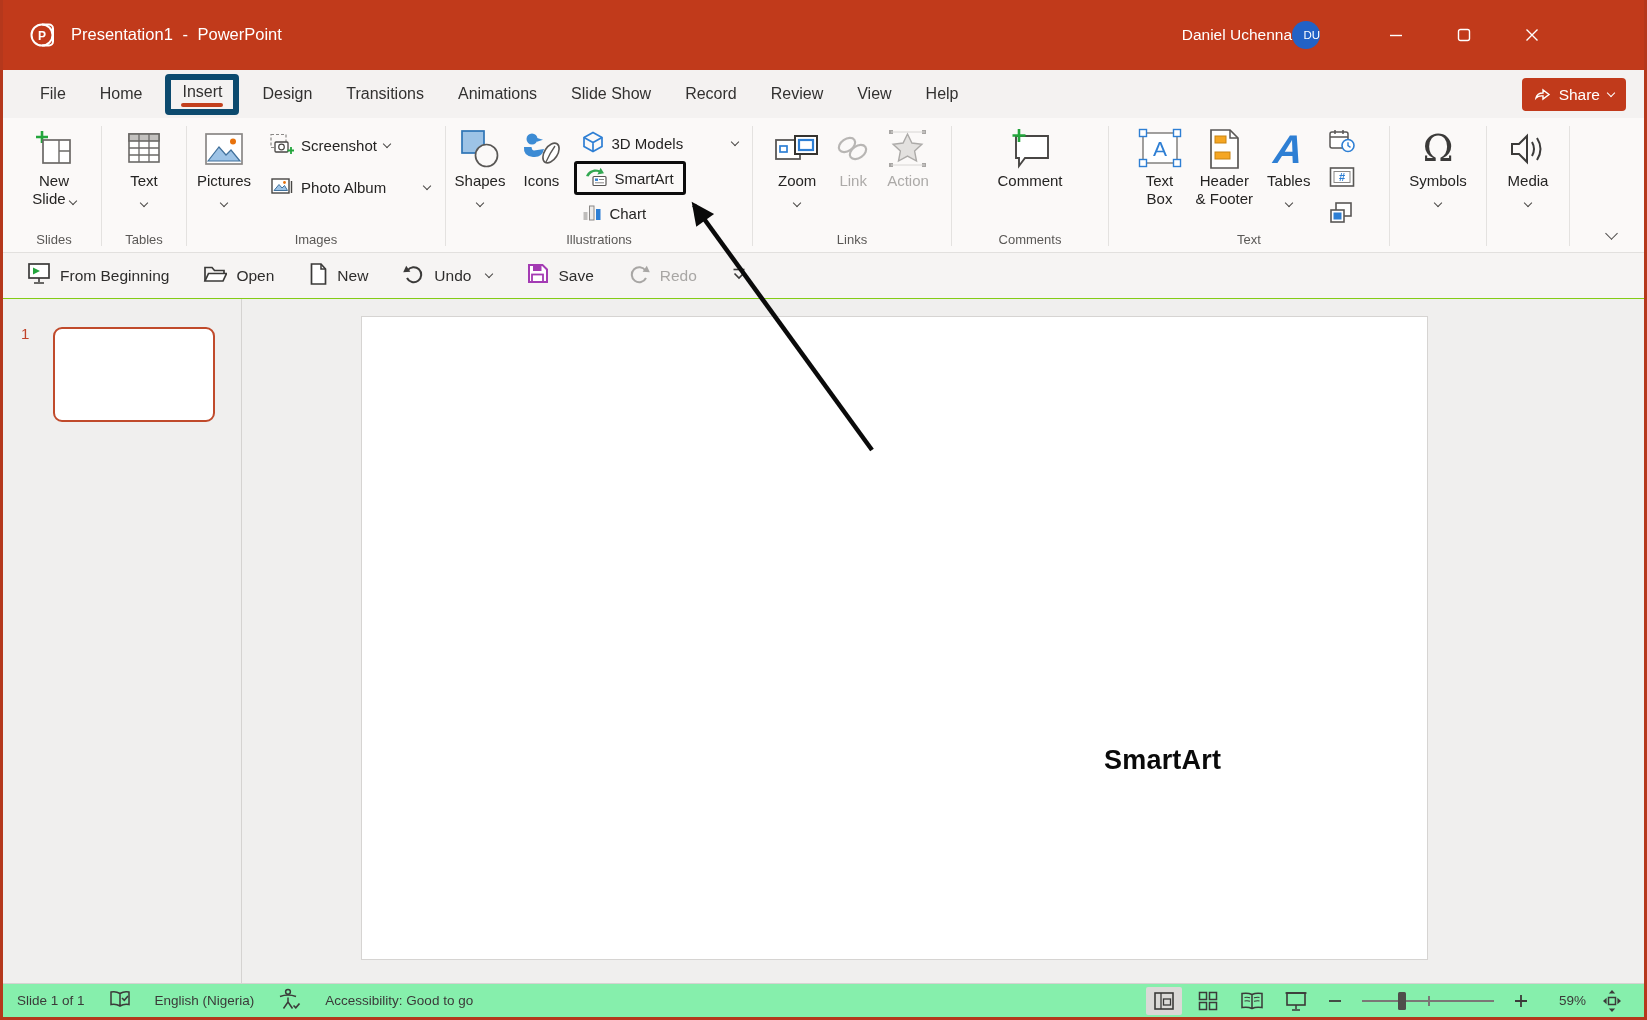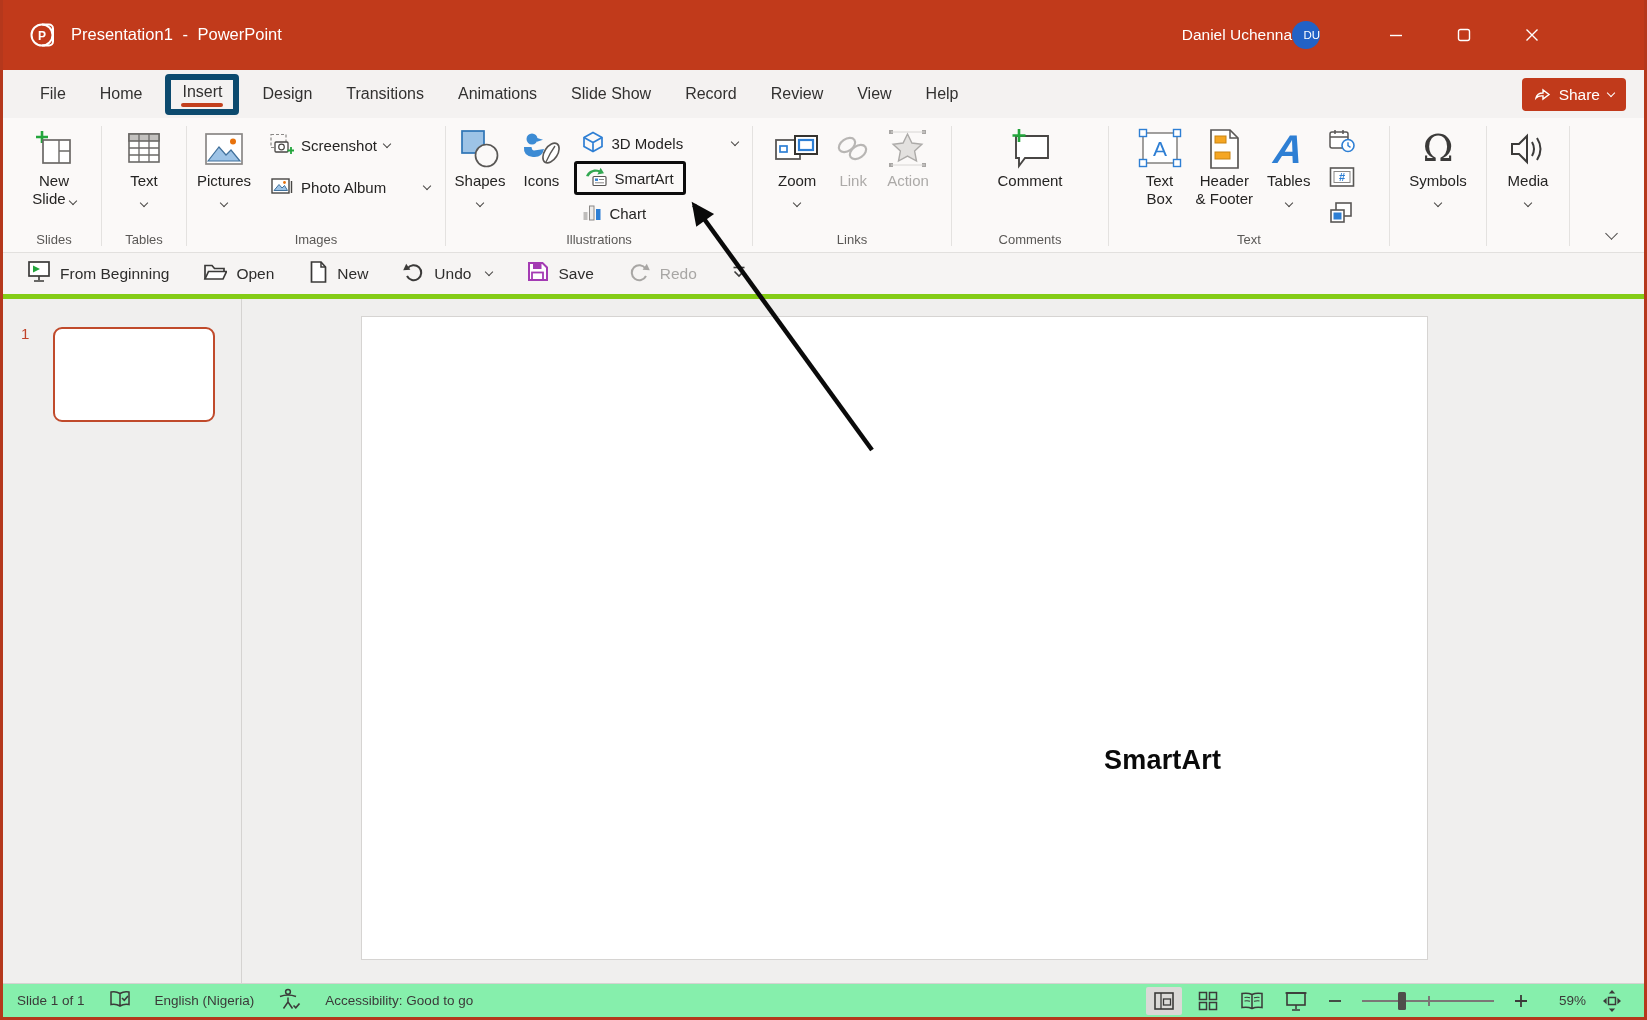--- a/index.html
+++ b/index.html
@@ -46,21 +46,21 @@
   .rowbtn { display:flex; align-items:center; gap:7px; height:34px; padding:0 8px; font-size:15px; color:#252423; cursor:pointer; white-space:nowrap; }
   .rowcol.img .rowbtn { height:38px; margin-top:4px; width:176px; }
   .rowcol.ill .rowbtn { height:34px; margin-top:1px; }
   .rowbtn .chev.end { margin-left:auto; }
   .callout { border:3px solid #0C0C0C; border-radius:3px; }
   .wordart-a { font-size:40px; font-weight:bold; font-style:italic; color:#2E7FD4; transform:skew(-6deg); line-height:40px; }
   .omega { font-family:"DejaVu Serif", serif; font-size:37px; color:#3B3A39; line-height:40px; }
   .collapse-area { margin-left:auto; display:flex; align-items:flex-end; padding:0 28px 10px 0; }
 
   
-  .qat { height:46px; background:#F6F4F3; border-bottom:5px solid #84cc16; display:flex; align-items:center;
+  .qat { height:46px; background:#F6F4F3; border-bottom:1px solid #84cc16; display:flex; align-items:center;
          padding-left:24px; gap:34px; flex:none; }
   .qbtn { display:flex; align-items:center; gap:9px; font-size:15.5px; color:#2E2D2C; cursor:pointer; }
   .qbtn.disabled { color:#A8A6A4; }
 
   
   .workspace { flex:1; display:flex; background:#F0EFEE; min-height:0; }
   .thumbpanel { width:239px; border-right:1px solid #D5D3D1; position:relative; flex:none; }
   .thumb-num { position:absolute; left:18px; top:26px; color:#C0432A; font-size:15px; }
   .thumb { position:absolute; left:50px; top:28px; width:162px; height:95px; background:#fff;
            border:2.5px solid #C04A2B; border-radius:9px; cursor:pointer; box-shadow:0 0 0 1px #fff inset; }

